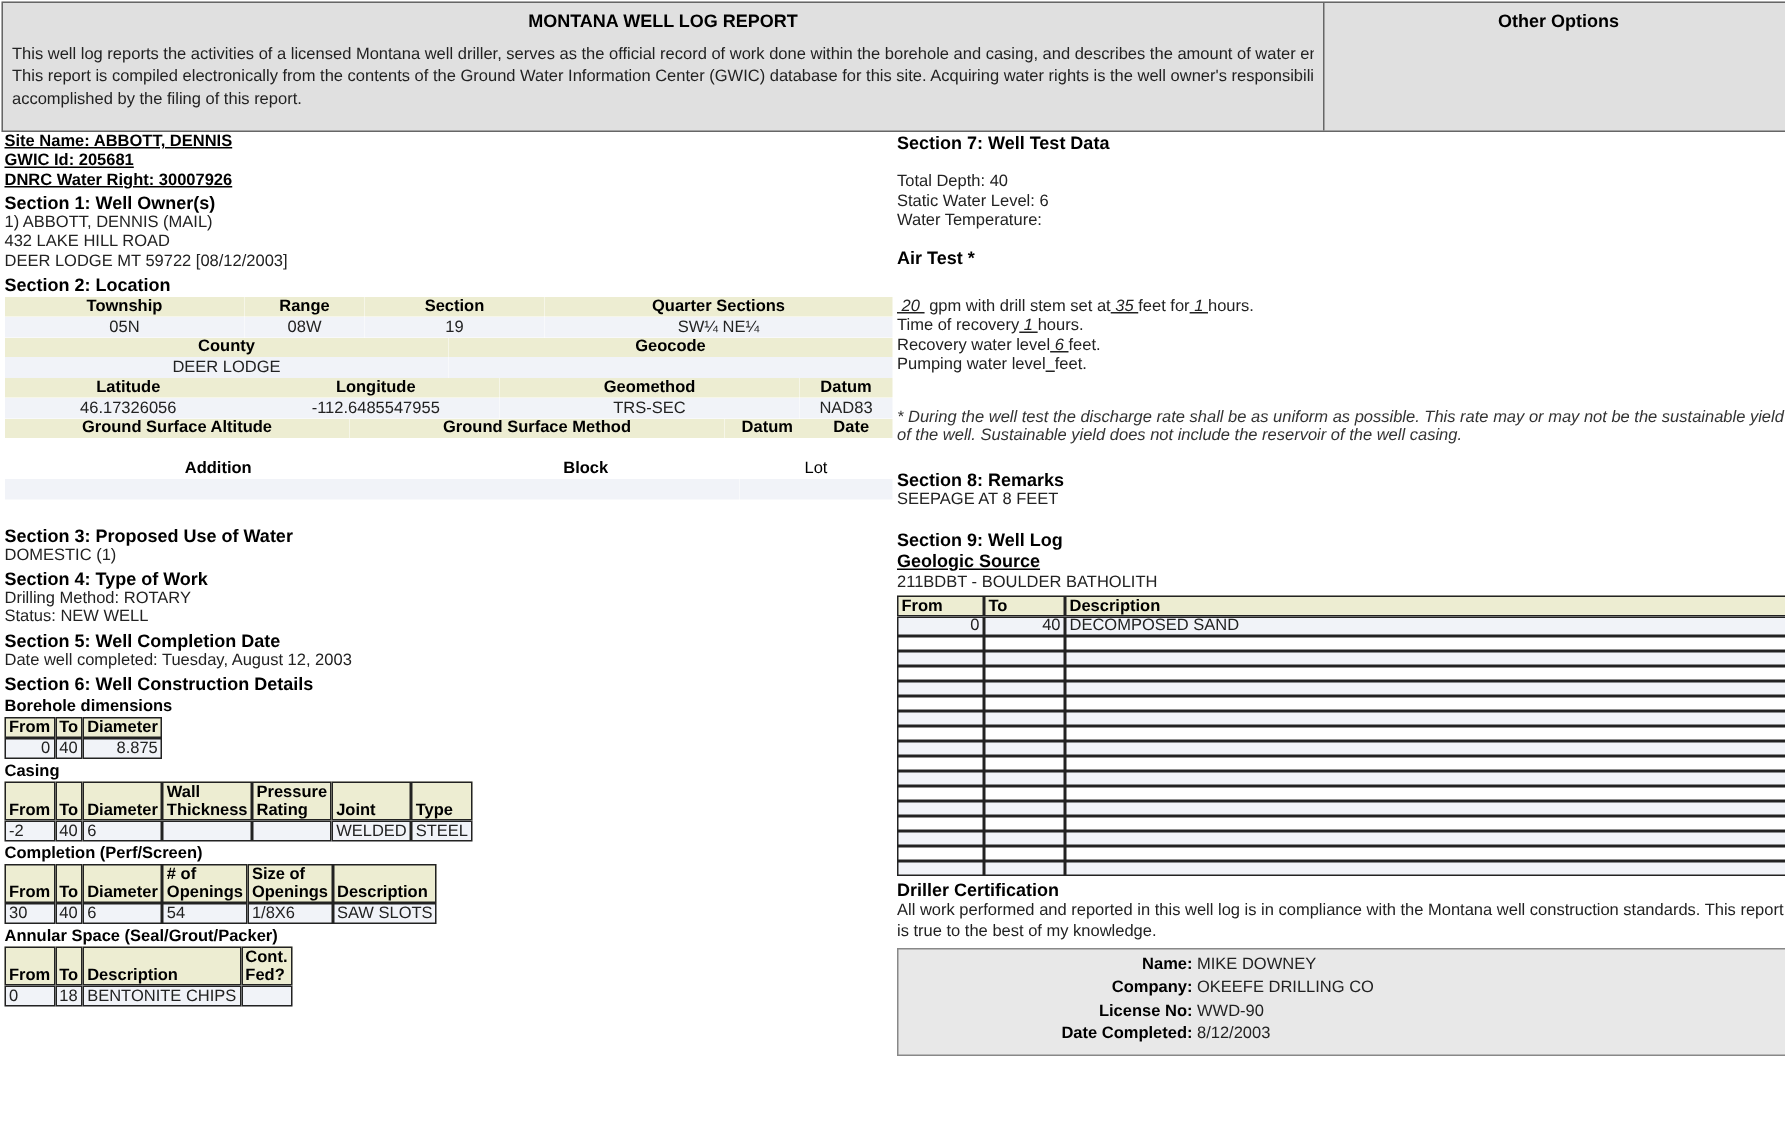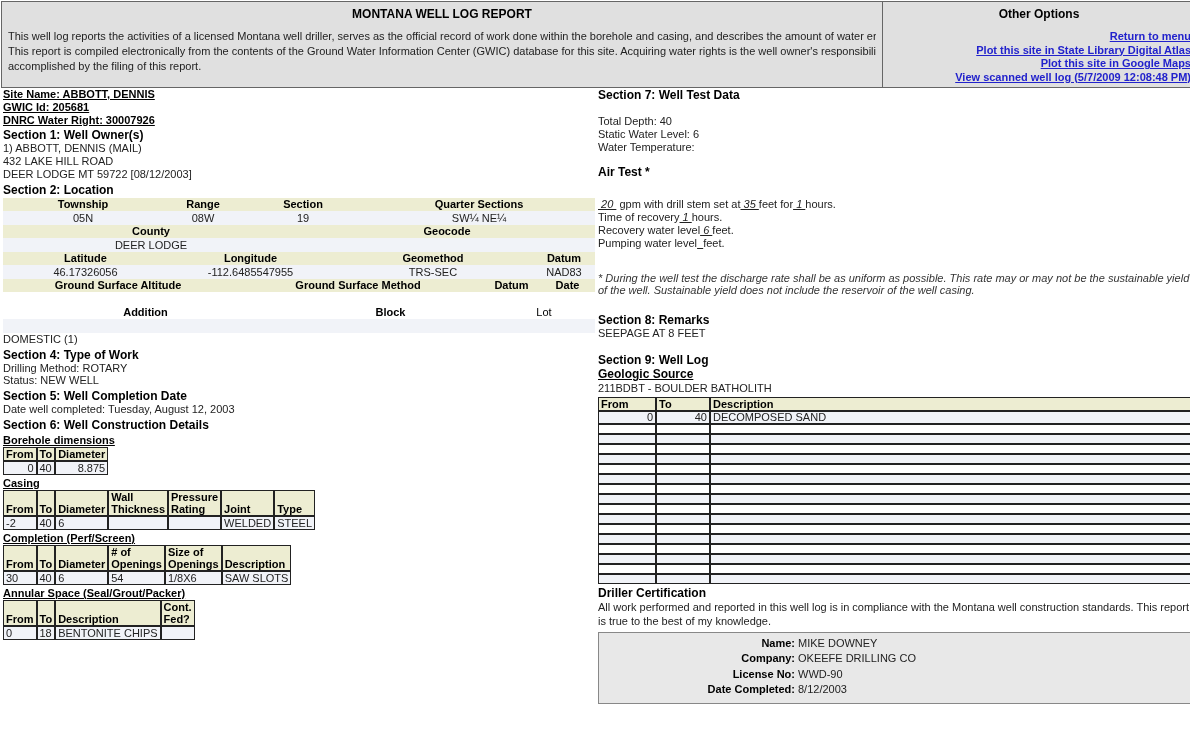--- a/index.html
+++ b/index.html
@@ -35,21 +35,21 @@
   .hdr  { background:#ededd2; font-weight:bold; color:#000; text-align:center; }
   .val  { background:#f1f3f8; text-align:center; }
   .valw { background:#ffffff; }
   .lft  { text-align:center;margin-left:28px; }
   
   table.grid { border-collapse:separate; border-spacing:0; table-layout:fixed; }
   table.grid th, table.grid td { border:1px solid #222; font-size:11px; padding:0 2px;
      line-height:12px; overflow:hidden; white-space:nowrap; }
   table.grid th { background:#ededd2; font-weight:bold; color:#000; text-align:left; vertical-align:bottom; }
   table.grid td { background:#f1f3f8; height:12px; }
-  .caption { font-size:11px; font-weight:bold; color:#000; text-decoration:underline; line-height:13px; margin-top:2px; }
+  .caption { font-size:11px; font-weight:bold; color:#000; line-height:13px; margin-top:2px; }
   
   table.welllog { width:692px; }
   table.welllog td { height:10px; line-height:11px; }
   table.welllog tr:nth-child(even) td { background:#ffffff; }
   
   .cert-box { margin-top:4px; width:688px; background:#e8e8e8; border:1px solid #888; padding:3px 0 5px 0; }
   .cert-row { display:flex; font-size:11px; line-height:15.5px; }
   .cert-label { width:196px; text-align:right; font-weight:bold; color:#000; }
   .cert-value { padding-left:3px; }
   .mt  { margin-top:2px; }
@@ -63,26 +63,20 @@
     <div class="topbar-left">
       <div class="banner-title">MONTANA WELL LOG REPORT</div>
       <div class="intro">
         <div class="line">This well log reports the activities of a licensed Montana well driller, serves as the official record of work done within the borehole and casing, and describes the amount of water encountered.</div>
         <div class="line">This report is compiled electronically from the contents of the Ground Water Information Center (GWIC) database for this site. Acquiring water rights is the well owner's responsibility and is NOT</div>
         <div class="line">accomplished by the filing of this report.</div>
       </div>
     </div>
     <div class="topbar-right">
       <div class="oo-title">Other Options</div>
-      <div class="oo-links">
-        <a>Return to menu</a>
-        <a>Plot this site in State Library Digital Atlas</a>
-        <a>Plot this site in Google Maps</a>
-        <a>View scanned well log  (5/7/2009 12:08:48 PM)</a>
-      </div>
     </div>
   </div>
 
   <div class="col-left">
     <div class="bline">Site Name: ABBOTT, DENNIS</div>
     <div class="bline">GWIC Id: 205681</div>
     <div class="bline">DNRC Water Right: 30007926</div>
 
     <div class="sec-title mt">Section 1: Well Owner(s)</div>
     <div class="line">1) ABBOTT, DENNIS (MAIL)</div>
@@ -186,20 +180,21 @@
         <td class="valw lft" style="font-weight:normal;color:#000">Lot</td>
       </tr>
       <tr>
         <td class="val"></td>
         <td class="val"></td>
         <td class="val"></td>
       </tr>
     </tbody>
       </table>
 
+    <div class="sec-title" style="margin-top:17px">Section 3: Proposed Use of Water</div>
     <div class="line">DOMESTIC (1)</div>
 
     <div class="sec-title mt">Section 4: Type of Work</div>
     <div class="line">Drilling Method: ROTARY</div>
     <div class="line">Status: NEW WELL</div>
 
     <div class="sec-title mt">Section 5: Well Completion Date</div>
     <div class="line">Date well completed: Tuesday, August 12, 2003</div>
 
     <div class="sec-title mt">Section 6: Well Construction Details</div>

